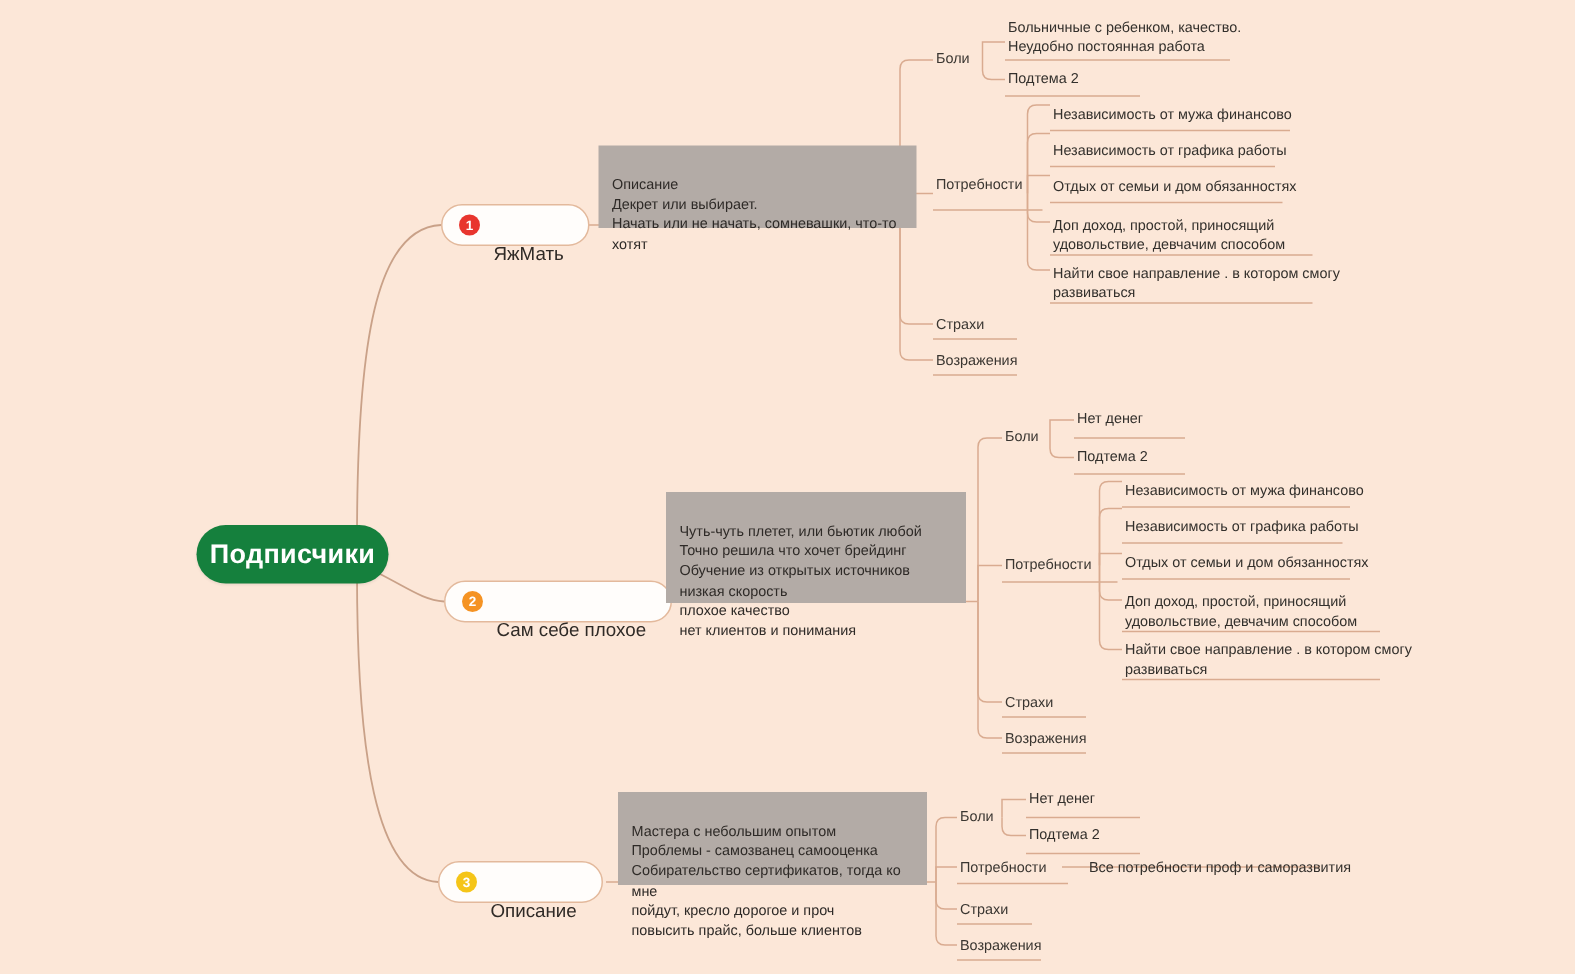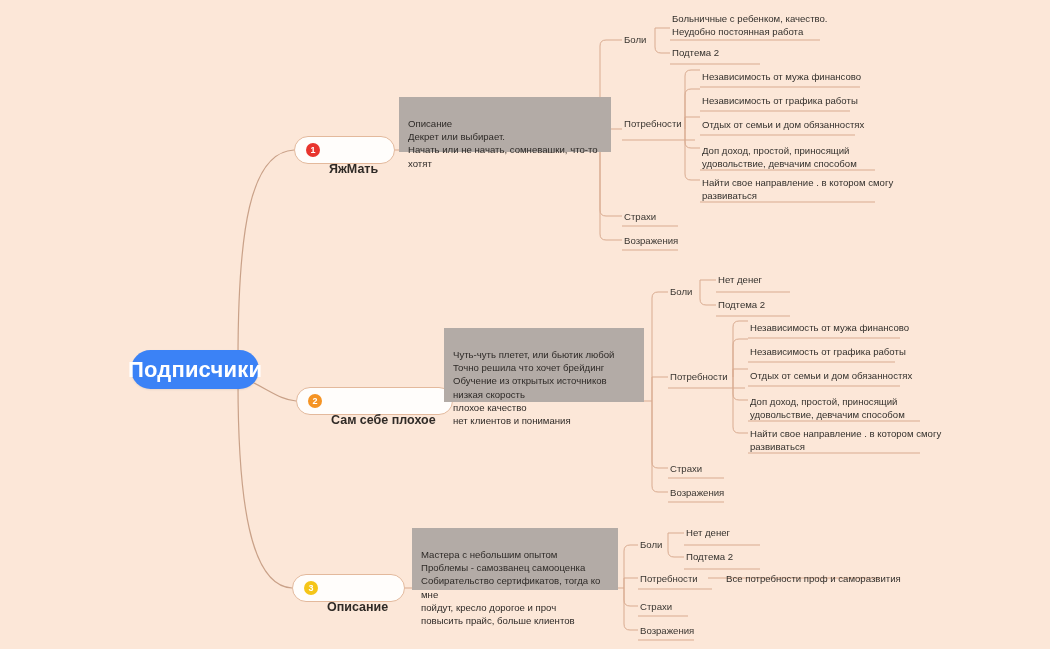--- a/index.html
+++ b/index.html
@@ -9,24 +9,24 @@
     font-family:"Liberation Sans","DejaVu Sans",sans-serif;
     overflow:hidden;
     position:relative;
   }
   #canvas{position:absolute;left:0;top:0;width:1050px;height:649px;}
   svg.links{position:absolute;left:0;top:0;width:1050px;height:649px;pointer-events:none;}
 
   
   .root-node{
     position:absolute;
-    background:#3b82f6;
+    background:#15803d;
     color:#ffffff;
     border-radius:26px;
-    font-size:22px;
+    font-size:18px;
     font-weight:bold;
     letter-spacing:.2px;
     display:flex;align-items:center;justify-content:center;
     box-shadow:0 1px 2px rgba(0,0,0,.08);
   }
 
   
   .pill{
     position:absolute;
     background:#fffdfb;
@@ -40,21 +40,21 @@
     box-sizing:border-box;
     white-space:nowrap;
   }
   .pill .badge{
     width:14px;height:14px;border-radius:50%;
     display:inline-flex;align-items:center;justify-content:center;
     color:#fff;font-size:9px;font-weight:bold;
     margin-right:9px;flex:0 0 auto;
     line-height:1;
   }
-  .pill .label{font-weight:700;margin-top:37px;}
+  .pill .label{font-weight:400;margin-top:37px;}
 
   
   .note{
     position:absolute;
     background:#b3aba6;
     color:#2e2a27;
     font-size:9.6px;
     line-height:13.2px;
     padding:20px 9px;
     box-sizing:border-box;

